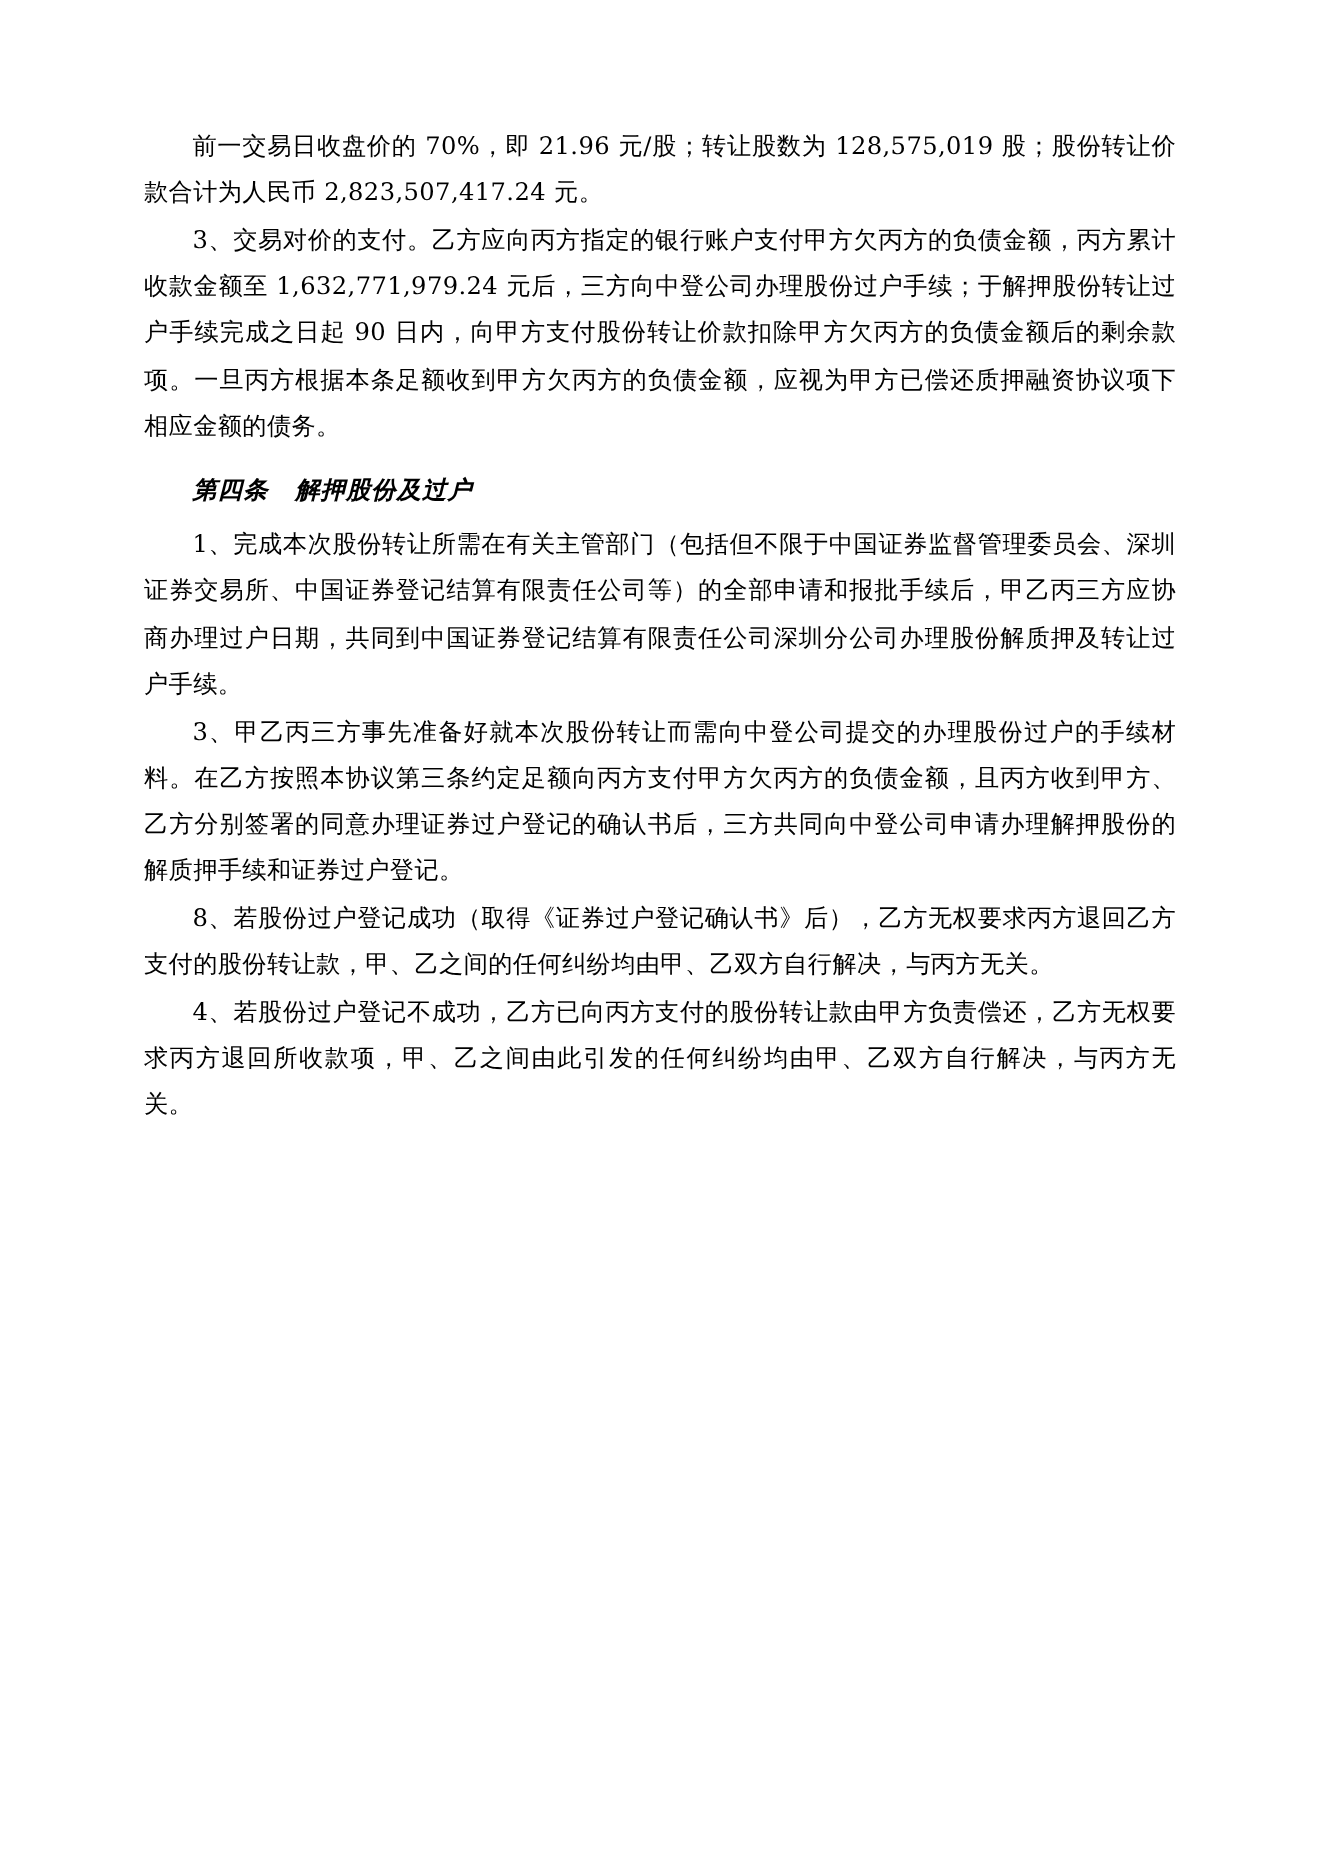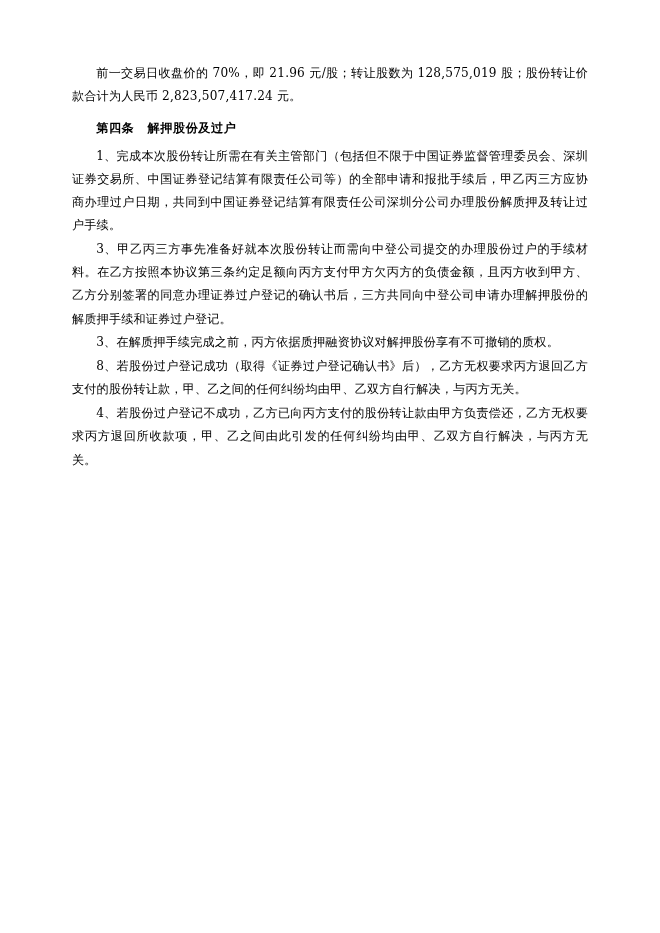--- a/index.html
+++ b/index.html
@@ -30,43 +30,44 @@
   }
   p.para {
     margin: 0 0 0.5px 0;
     text-indent: 2em;
   }
   p.heading {
     margin: 9px 0 4px 0;
     text-indent: 2em;
     font-weight: bold;
     letter-spacing: 0.6px;
+    font-style: italic;
   }
   p.heading .gap {
     display: inline-block;
     width: 1.1em;
   }
 </style>
 </head>
 <body>
 
 <div class="page">
   <div class="doc-body">
 
     <p class="para">前一交易日收盘价的 70%，即 21.96 元/股；转让股数为 128,575,019 股；股份转让价款合计为人民币 2,823,507,417.24 元。</p>
 
+    <p class="para">3、交易对价的支付。乙方应向丙方指定的银行账户支付甲方欠丙方的负债金额，丙方累计收款金额至 1,632,771,979.24 元后，三方向中登公司办理股份过户手续；于解押股份转让过户手续完成之日起 90 日内，向甲方支付股份转让价款扣除甲方欠丙方的负债金额后的剩余款项。一旦丙方根据本条足额收到甲方欠丙方的负债金额，应视为甲方已偿还质押融资协议项下相应金额的债务。</p>
 
 
     <p class="heading"><span>第四条</span><span class="gap"></span><span>解押股份及过户</span></p>
 
     <p class="para">1、完成本次股份转让所需在有关主管部门（包括但不限于中国证券监督管理委员会、深圳证券交易所、中国证券登记结算有限责任公司等）的全部申请和报批手续后，甲乙丙三方应协商办理过户日期，共同到中国证券登记结算有限责任公司深圳分公司办理股份解质押及转让过户手续。</p>
 
     <p class="para">3、甲乙丙三方事先准备好就本次股份转让而需向中登公司提交的办理股份过户的手续材料。在乙方按照本协议第三条约定足额向丙方支付甲方欠丙方的负债金额，且丙方收到甲方、乙方分别签署的同意办理证券过户登记的确认书后，三方共同向中登公司申请办理解押股份的解质押手续和证券过户登记。</p>
 
-    <p class="para">3、在解质押手续完成之前，丙方依据质押融资协议对解押股份享有不可撤销的质权。</p>
 
     <p class="para">8、若股份过户登记成功（取得《证券过户登记确认书》后），乙方无权要求丙方退回乙方支付的股份转让款，甲、乙之间的任何纠纷均由甲、乙双方自行解决，与丙方无关。</p>
 
     <p class="para">4、若股份过户登记不成功，乙方已向丙方支付的股份转让款由甲方负责偿还，乙方无权要求丙方退回所收款项，甲、乙之间由此引发的任何纠纷均由甲、乙双方自行解决，与丙方无关。</p>
 
 
   </div>
 </div>
 
 </body></html>

